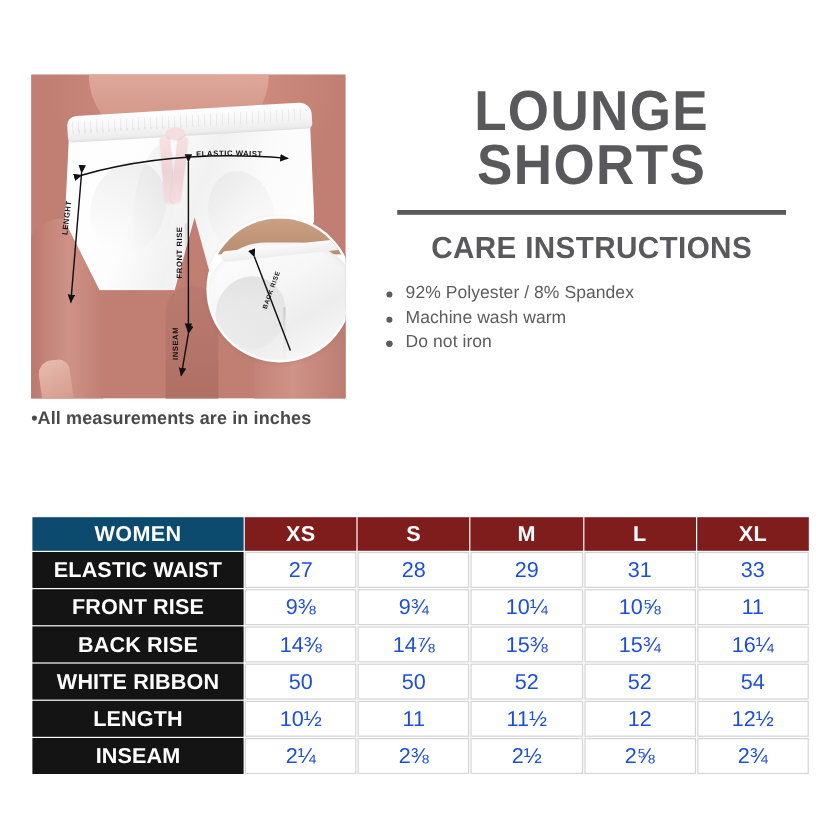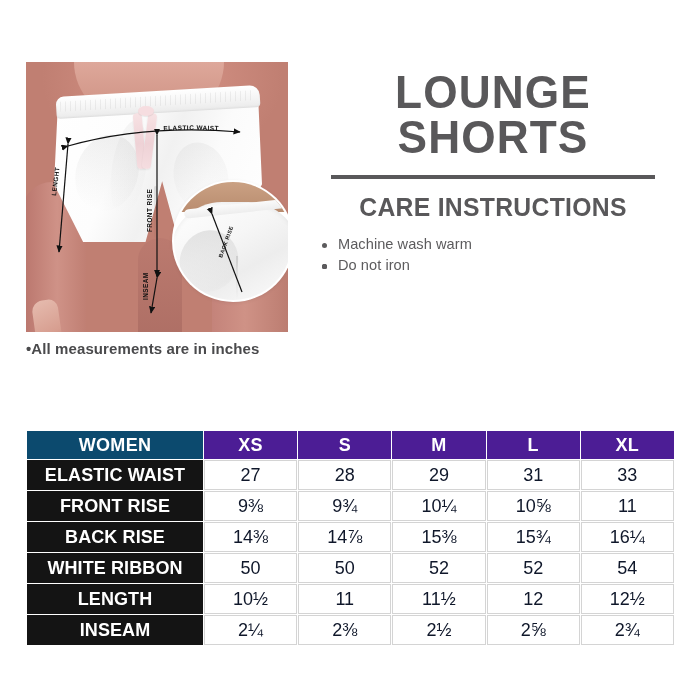--- a/index.html
+++ b/index.html
@@ -329,37 +329,37 @@
   }
   th.corner-cell {
     background: #0c4a6e;
     color: #ffffff;
     font-weight: 700;
     font-size: 21px;
     letter-spacing: .3px;
     width: 176px;
   }
   th.size-head {
-    background: #4c1d95;
+    background: #7f1d1d;
     color: #ffffff;
     font-weight: 700;
     font-size: 21px;
     letter-spacing: .3px;
     margin-left: 16px;
   }
   td.row-label {
     background: #141414;
     color: #ffffff;
     font-weight: 700;
     font-size: 19.5px;
     letter-spacing: .1px;
   }
   td.value-cell {
     background: #ffffff;
-    color: #0f172a;
+    color: #1d4ed8;
     border: 1px solid #d4d4d4;
     font-size: 19.5px;
     font-weight: 400;
   }
 </style>
 </head>
 <body>
 
 <div class="top-section">
 
@@ -432,20 +432,24 @@
 
   <div class="info-panel">
     <div class="title-block">
       <span class="title-line">LOUNGE</span>
       <span class="title-line">SHORTS</span>
     </div>
     <div class="title-rule"></div>
     <div class="care-heading">CARE INSTRUCTIONS</div>
 
     <ul class="care-list">
+      <li>
+        <span class="care-bullet"></span>
+        <span>92% Polyester / 8% Spandex</span>
+      </li>
       <li>
         <span class="care-bullet"></span>
         <span>Machine wash warm</span>
       </li>
       <li>
         <span class="care-bullet"></span>
       </li>
       <li>
         <span class="care-bullet"></span>
       </li>

